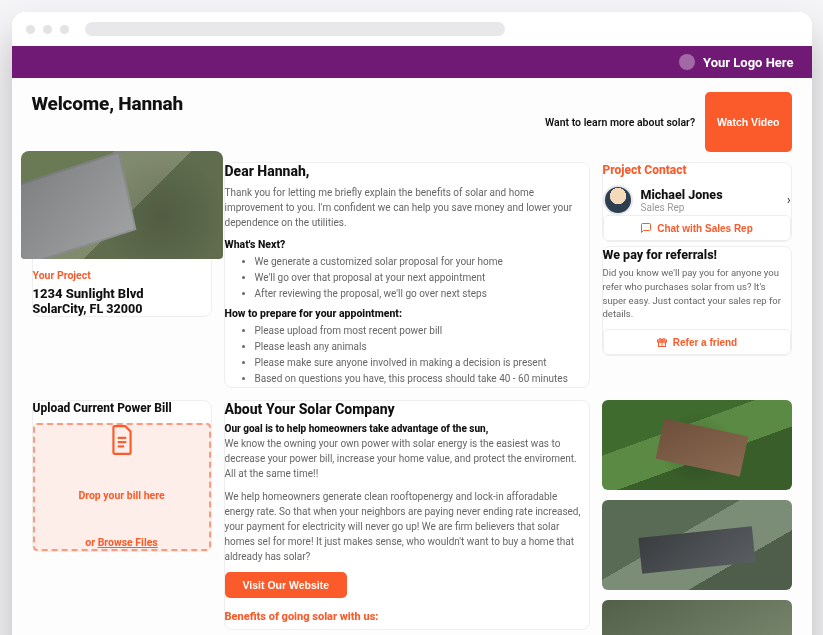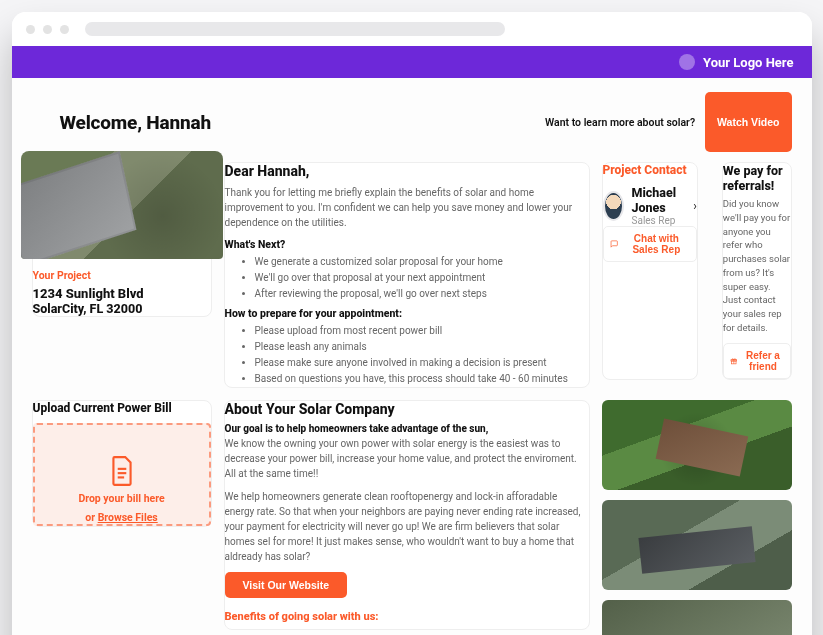--- a/index.html
+++ b/index.html
@@ -5,24 +5,24 @@
   * { box-sizing: border-box; margin: 0; padding: 0; }
   body { font-family: -apple-system, BlinkMacSystemFont, "Segoe UI", Roboto, Helvetica, Arial, sans-serif; background: #f5f5f7; color: #111; }
   .device {
     width: 800px; margin: 12px auto; background: #fff; border-radius: 14px;
     box-shadow: 0 24px 40px rgba(0,0,0,0.25);
     overflow: hidden;
   }
   .chrome-bar { display:flex; align-items:center; gap:8px; padding:10px 14px; background:#fff; }
   .dot { width:9px; height:9px; border-radius:50%; background:#e3e3e3; }
   .addr { flex:1; height:14px; background:#e8e8ea; border-radius:8px; margin-left:8px; max-width:420px; }
-  .brand-bar { background:#6d28d9; color:#fff; display:flex; justify-content:flex-end; align-items:center; padding:8px 18px; font-weight:700; font-size:13px; }
+  .brand-bar { background:#701a75; color:#fff; display:flex; justify-content:flex-end; align-items:center; padding:8px 18px; font-weight:700; font-size:13px; }
   .brand-bar .logo-circle { width:16px; height:16px; border-radius:50%; background:rgba(255,255,255,0.35); margin-right:8px; }
   .page { padding:14px 20px 24px 20px; background:#fdfdfd; }
-  .header-row { display:flex; align-items:center; justify-content:space-between; margin-bottom:10px;margin-left:28px; }
+  .header-row { display:flex; justify-content:space-between; margin-bottom:10px; }
   h1 { font-size:19px; font-weight:800; letter-spacing:-0.2px; }
   .hdr-right { display:flex; align-items:center; gap:10px; }
   .hdr-right span { font-size:10.5px; font-weight:600; color:#111; }
   .btn { background:#fb5a2a; color:#fff; border:none; border-radius:5px; font-size:10.5px; font-weight:600; padding:24px 12px; cursor:pointer; }
   .grid { display:grid; grid-template-columns: 180px 1fr 190px; gap:12px; align-items:start; }
   .card { background:#fff; border:1px solid #eee; border-radius:8px; }
   
   .proj-img {
     width:100%; height:108px; border-radius:4px;
     background:
@@ -56,21 +56,21 @@
   .contact-role { font-size:10px; color:#999; }
   .chev { margin-left:auto; color:#222; font-size:12px; }
   .outline-btn { width:100%; border:1px solid #eee; background:#fff; color:#fb5a2a; font-size:10px; font-weight:700; padding:6px; border-radius:5px; display:flex; align-items:center; justify-content:center; gap:5px; cursor:pointer; }
   
   .ref-card h3 { color:#111; font-size:12.5px; font-weight:800; margin-bottom:4px; }
   .ref-card p { font-size:9.5px; color:#666; line-height:1.45; margin-bottom:8px; }
   
   .upload-title { font-size:12px; font-weight:800; margin-bottom:8px; }
   .dropzone {
     border:2px dashed #fb9a7e; background:#fdeee9; border-radius:4px;
-    height:103px; display:flex; flex-direction:column; align-items:center; justify-content:flex-end;
+    height:128px; display:flex; flex-direction:column; align-items:center; justify-content:space-between;
     color:#fb5a2a; font-size:10.5px; font-weight:700; text-align:center; gap:6px; cursor:pointer;
   }
   .dropzone .doc-icon { width:26px; height:30px; }
   .dropzone .line2 { font-weight:700; }
   .dropzone u { text-decoration:underline; }
   
   .about h2 { font-size:14px; font-weight:800; margin-bottom:6px; }
   .about .lead { font-size:10px; font-weight:800; color:#111; margin-bottom:2px; }
   .about p { font-size:10px; color:#666; line-height:1.5; margin-bottom:8px; }
   .about .btn { padding:7px 18px; font-size:10.5px; }
@@ -145,21 +145,21 @@
         </ul>
         <div class="subhead">How to prepare for your appointment:</div>
         <ul>
           <li>Please upload from most recent power bill</li>
           <li>Please leash any animals</li>
           <li>Please make sure anyone involved in making a decision is present</li>
           <li>Based on questions you have, this process should take 40 - 60 minutes</li>
         </ul>
       </div>
 
-      <div style="display:flex;flex-direction:row;gap:24px;">
+      <div style="display:flex;flex-direction:column;gap:4px;">
         <div class="card side-card">
           <h3>Project Contact</h3>
           <div class="contact-row">
             <div class="avatar"></div>
             <div>
               <div class="contact-name">Michael Jones</div>
               <div class="contact-role">Sales Rep</div>
             </div>
             <span class="chev">›</span>
           </div>

